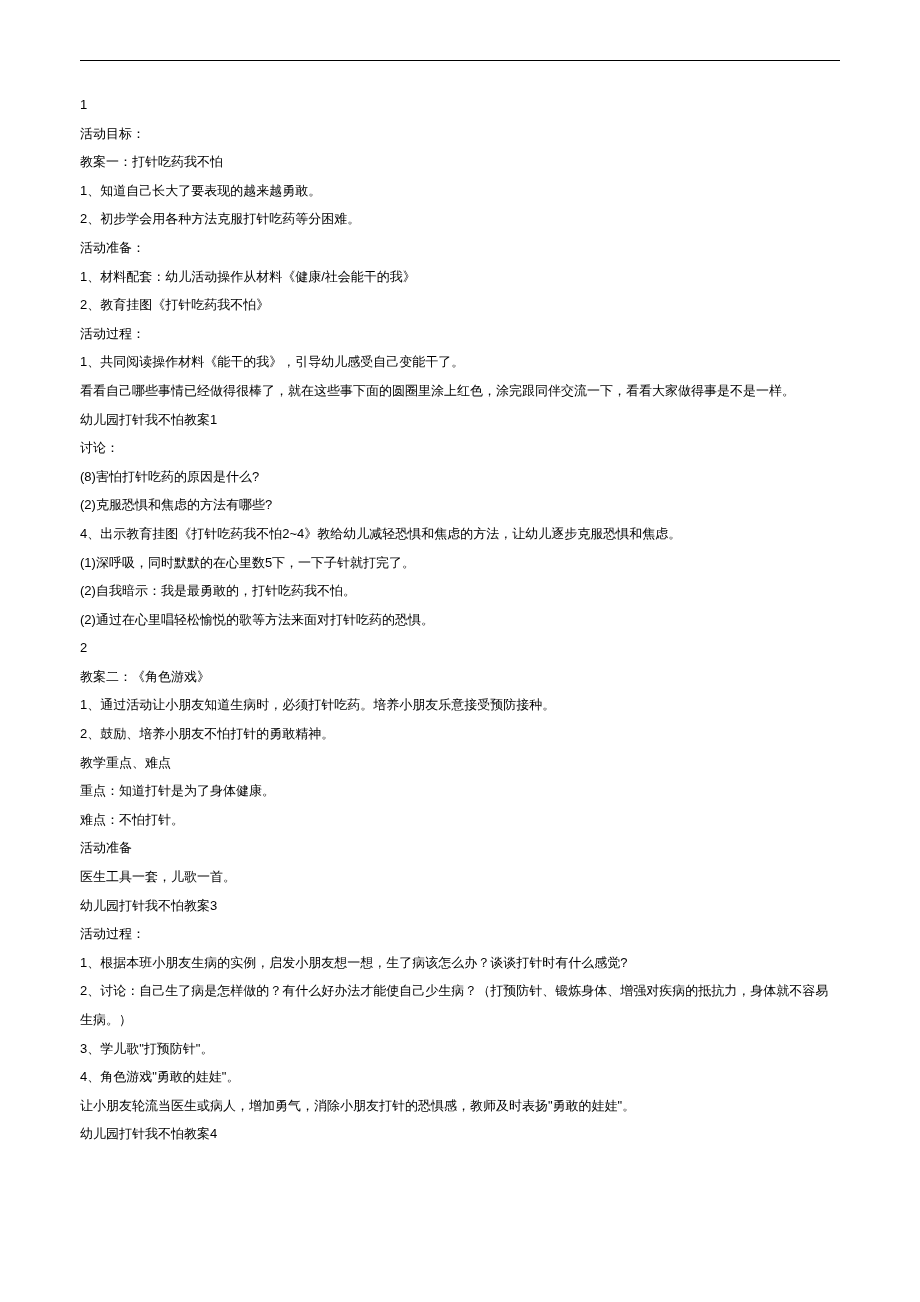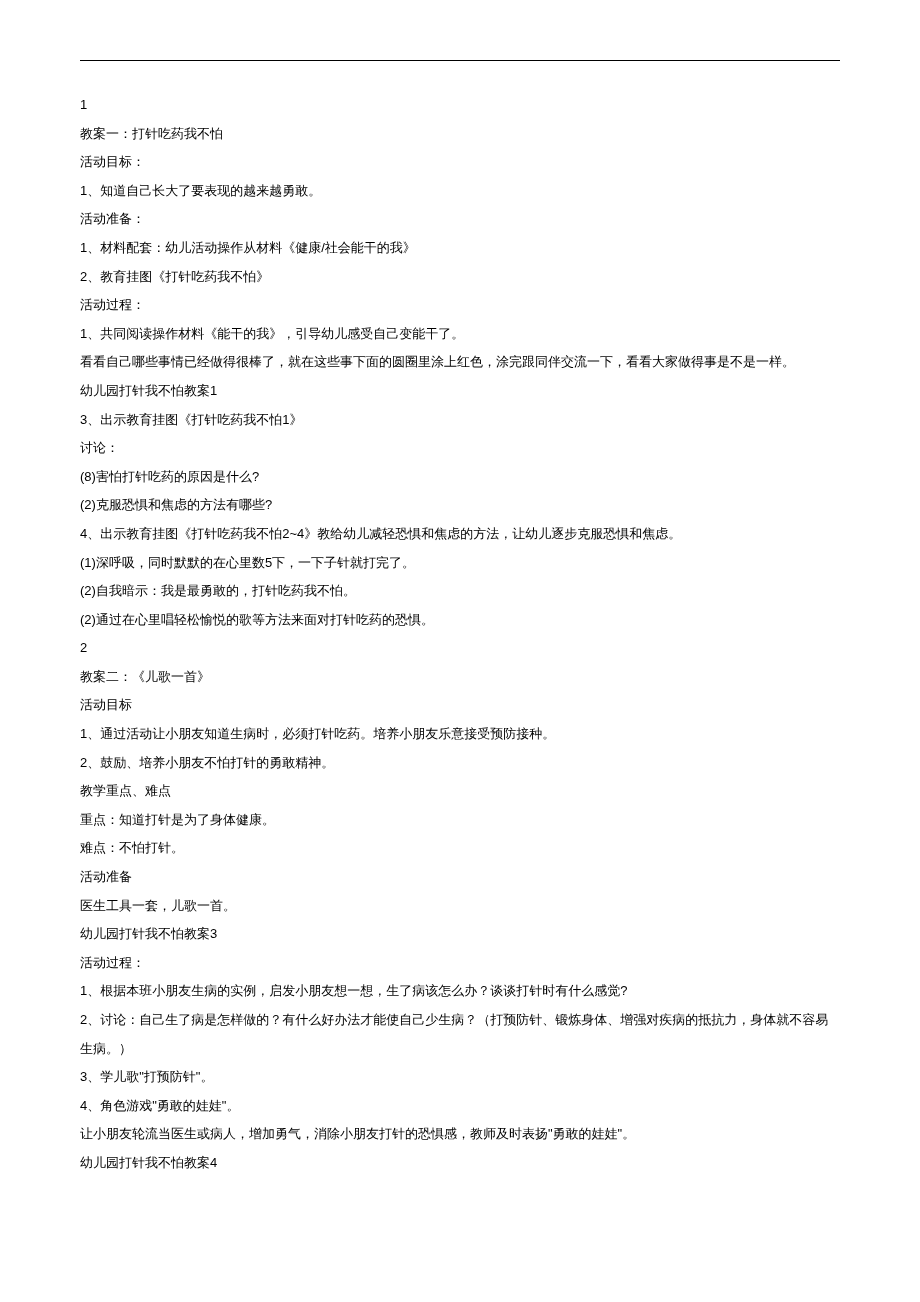--- a/index.html
+++ b/index.html
@@ -23,41 +23,40 @@
     white-space: normal;
   }
 </style>
 </head>
 <body>
 
 <div class="page">
   <div class="divider"></div>
   <div id="content">
       <div class="line">1</div>
+      <div class="line">活动目标：</div>
       <div class="line">教案一：打针吃药我不怕</div>
-      <div class="line">活动目标：</div>
       <div class="line">1、知道自己长大了要表现的越来越勇敢。</div>
+      <div class="line">2、初步学会用各种方法克服打针吃药等分困难。</div>
       <div class="line">活动准备：</div>
       <div class="line">1、材料配套：幼儿活动操作从材料《健康/社会能干的我》</div>
       <div class="line">2、教育挂图《打针吃药我不怕》</div>
       <div class="line">活动过程：</div>
       <div class="line">1、共同阅读操作材料《能干的我》，引导幼儿感受自己变能干了。</div>
       <div class="line">看看自己哪些事情已经做得很棒了，就在这些事下面的圆圈里涂上红色，涂完跟同伴交流一下，看看大家做得事是不是一样。</div>
       <div class="line">幼儿园打针我不怕教案1</div>
-      <div class="line">3、出示教育挂图《打针吃药我不怕1》</div>
       <div class="line">讨论：</div>
       <div class="line">(8)害怕打针吃药的原因是什么?</div>
       <div class="line">(2)克服恐惧和焦虑的方法有哪些?</div>
       <div class="line">4、出示教育挂图《打针吃药我不怕2~4》教给幼儿减轻恐惧和焦虑的方法，让幼儿逐步克服恐惧和焦虑。</div>
       <div class="line">(1)深呼吸，同时默默的在心里数5下，一下子针就打完了。</div>
       <div class="line">(2)自我暗示：我是最勇敢的，打针吃药我不怕。</div>
       <div class="line">(2)通过在心里唱轻松愉悦的歌等方法来面对打针吃药的恐惧。</div>
       <div class="line">2</div>
-      <div class="line">教案二：《儿歌一首》</div>
-      <div class="line">活动目标</div>
+      <div class="line">教案二：《角色游戏》</div>
       <div class="line">1、通过活动让小朋友知道生病时，必须打针吃药。培养小朋友乐意接受预防接种。</div>
       <div class="line">2、鼓励、培养小朋友不怕打针的勇敢精神。</div>
       <div class="line">教学重点、难点</div>
       <div class="line">重点：知道打针是为了身体健康。</div>
       <div class="line">难点：不怕打针。</div>
       <div class="line">活动准备</div>
       <div class="line">医生工具一套，儿歌一首。</div>
       <div class="line">幼儿园打针我不怕教案3</div>
       <div class="line">活动过程：</div>
       <div class="line">1、根据本班小朋友生病的实例，启发小朋友想一想，生了病该怎么办？谈谈打针时有什么感觉?</div>

